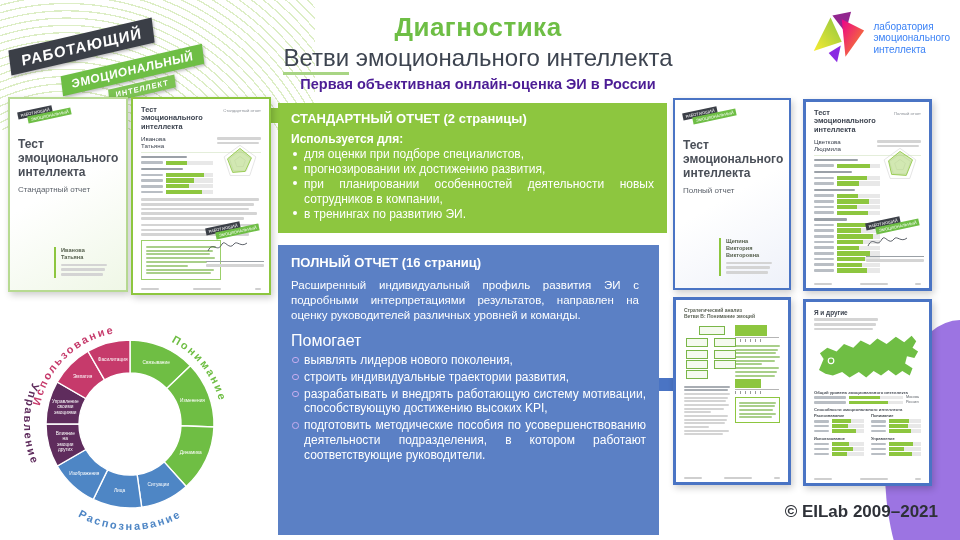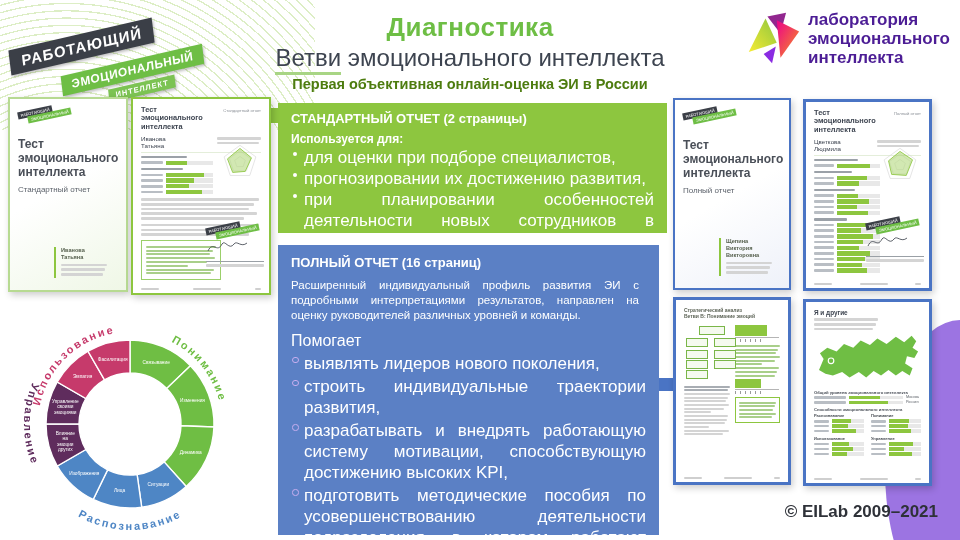--- a/index.html
+++ b/index.html
@@ -13,40 +13,40 @@
 
   
   .badge{position:absolute;left:4px;top:10px;width:240px;height:95px;}
   .ribbon{position:absolute;color:#fff;font-weight:bold;box-shadow:1px 2px 3px rgba(0,0,0,.25);
           transform:rotate(-13deg) skewX(-6deg);white-space:nowrap;}
   .ribbon1{left:4px;top:24px;background:#3b3f47;font-size:15px;padding:4px 12px;letter-spacing:1px;}
   .ribbon2{left:56px;top:50px;background:#6ebe45;font-size:12px;padding:3px 10px;letter-spacing:.5px;}
   .ribbon3{left:104px;top:72px;background:#7cc353;font-size:7.5px;padding:2px 7px;letter-spacing:1px;}
 
   
-  .title-block{position:absolute;left:252px;top:12px;width:436px;text-align:center;}
+  .title-block{position:absolute;left:260px;top:12px;width:436px;text-align:center;}
   .main-title{color:#6ebe45;font-size:26px;font-weight:bold;margin:0;letter-spacing:.5px;}
   .sub-title{color:#3d4450;font-size:24px;font-weight:500;margin-top:1px;white-space:nowrap;}
   .sub-title .lead{border-bottom:3px solid #a8d584;padding-bottom:1px;}
-  .tagline{display:inline-block;color:#4d7c0f;font-size:14.5px;font-weight:bold;margin-top:4px;
+  .tagline{display:inline-block;color:#4c1d95;font-size:14.5px;font-weight:bold;margin-top:4px;
            padding-bottom:11px;border-bottom:2px solid #8dc63f;}
 
   
   .logo{position:absolute;right:10px;top:10px;display:flex;align-items:center;gap:7px;}
-  .logo-text{font-size:17px;color:#4c1d95;line-height:1.13;font-weight:700;}
+  .logo-text{font-size:10px;color:#3b82f6;line-height:1.13;font-weight:400;}
 
   
   .green-box{position:absolute;left:278px;top:103px;width:389px;height:130px;background:#8dc63f;
              color:#fff;padding:8px 13px;box-sizing:border-box;overflow:hidden;}
   .blue-box{position:absolute;left:278px;top:245px;width:381px;height:290px;background:#5b80c5;
             color:#fff;padding:10px 13px;box-sizing:border-box;overflow:hidden;}
   .callout-title{font-size:13px;font-weight:bold;margin:0 0 6px 0;}
   .green-box .intro{font-size:12px;font-weight:bold;margin:6px 0 1px;}
   .callout ul{margin:1px 0 0 0;padding:0;list-style:none;}
-  .callout li{position:relative;padding-left:13px;font-size:17px;line-height:1.24;text-align:justify;}
+  .callout li{position:relative;padding-left:13px;font-size:12px;line-height:1.24;text-align:justify;}
   .green-box li::before{content:'';position:absolute;left:2px;top:4.5px;width:4px;height:4px;border-radius:50%;background:#fff;}
   .blue-box li{margin-bottom:2px;}
   .blue-box li::before{content:'';position:absolute;left:1px;top:4px;width:4.5px;height:4.5px;border-radius:50%;
                        border:1px solid #c7aef0;background:transparent;}
   .blue-box .para{font-size:11.5px;line-height:1.3;text-align:justify;margin:8px 0;}
   .blue-box .helps{font-size:16px;margin:9px 0 3px;}
 
   
   .conn-green{position:absolute;left:257px;top:108px;width:24px;height:15px;background:#8dc63f;}
   .conn-blue{position:absolute;left:649px;top:378px;width:27px;height:13px;background:#4a74c4;}

